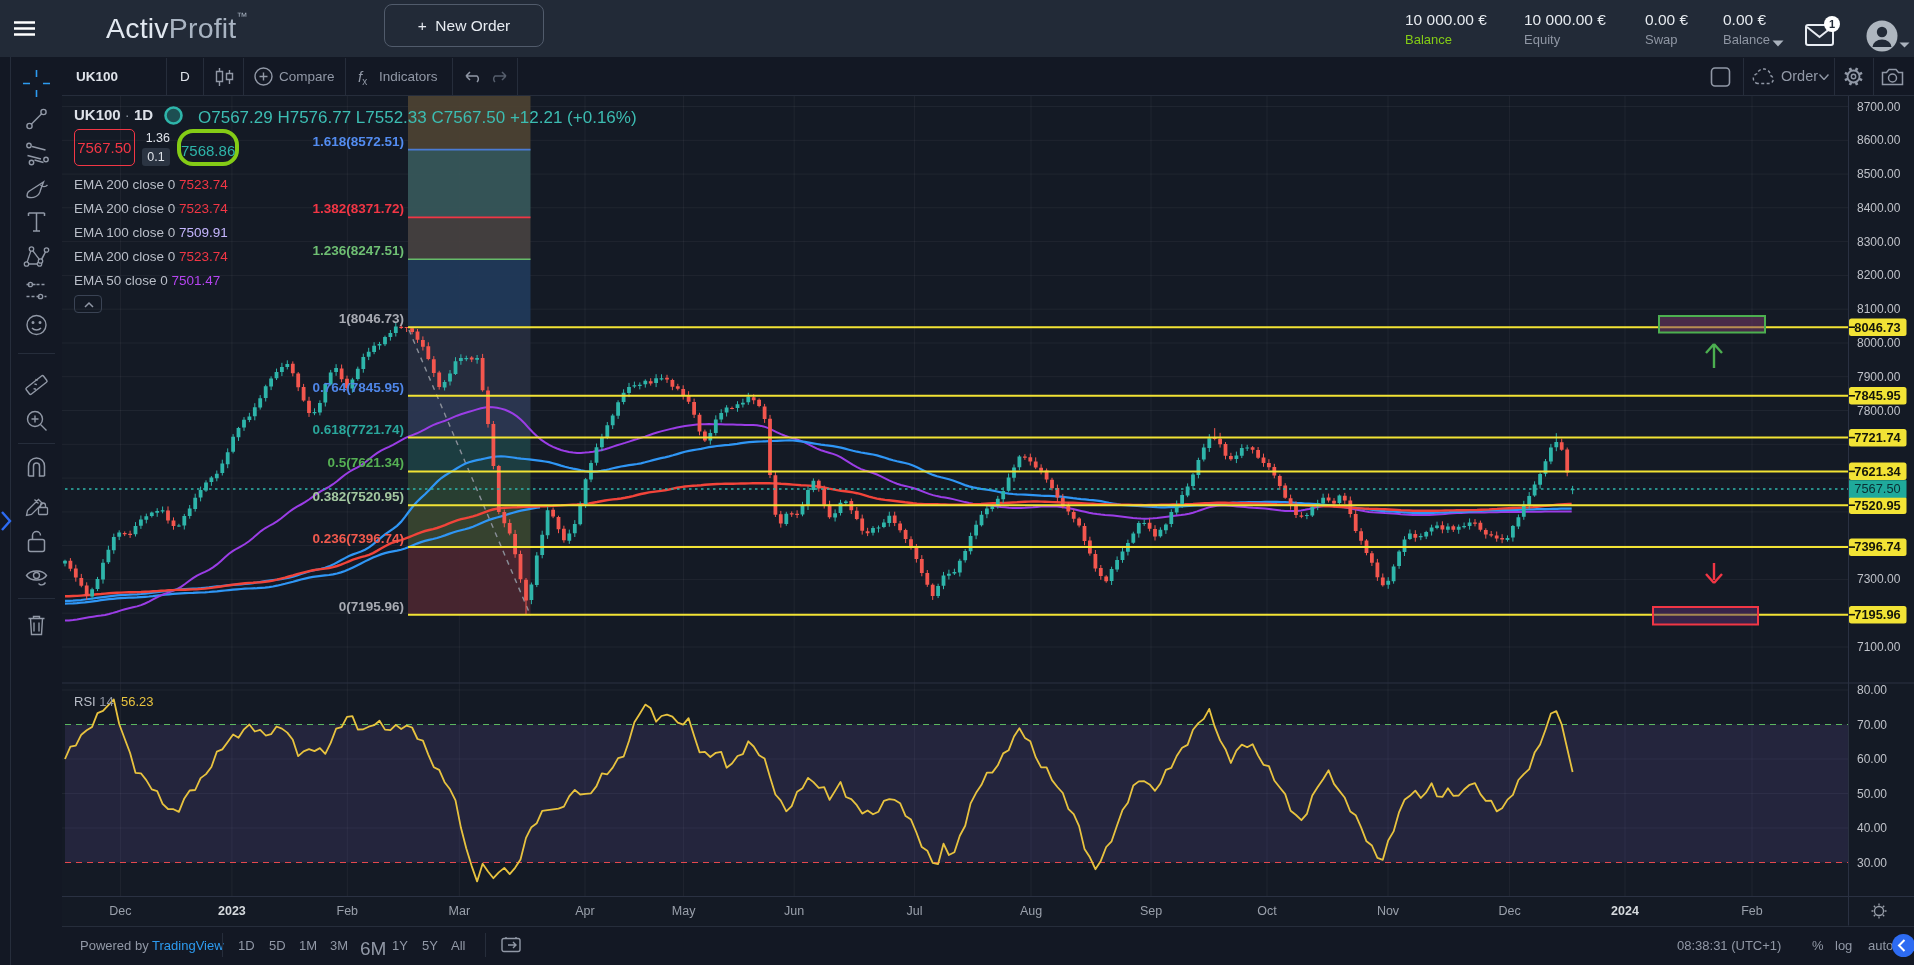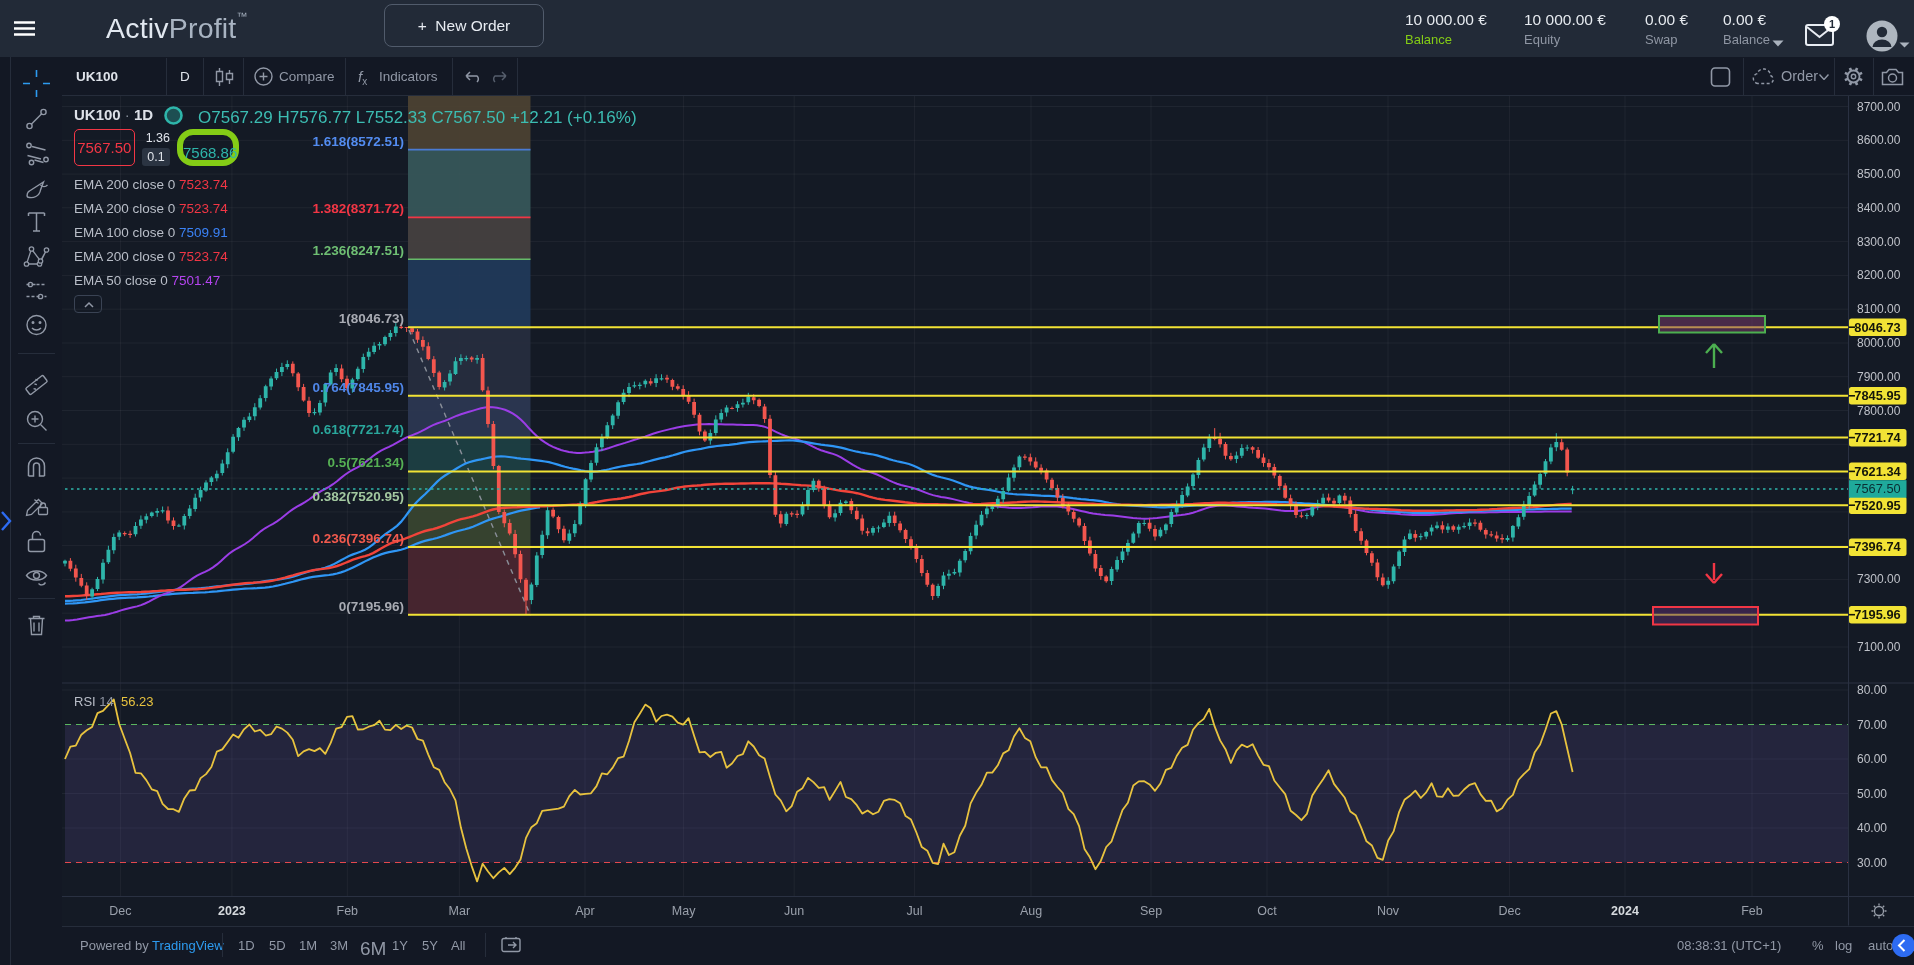--- a/index.html
+++ b/index.html
@@ -333,24 +333,24 @@
     <path d="M2 2l8 9-8 9" stroke="#2d6bf2" stroke-width="2.4" fill="none"></path>
   </svg>
 <div class="abs" style="left:74px;top:106px;font-size:15px;color:#dde1e8;font-weight:bold">UK100 <span style="color:#868d99;font-weight:normal">·</span> 1D</div>
 <svg class="abs" style="left:164px;top:106px" width="19" height="19">
     <circle cx="9.5" cy="9.5" r="8" fill="#1d4f52" stroke="#2eb5aa" stroke-width="2.6"></circle>
   </svg>
 <div class="abs" style="left:198px;top:108px;font-size:17px;color:#3cbdb2">O7567.29 H7576.77 L7552.33 C7567.50 +12.21 (+0.16%)</div>
 <div class="abs" style="left:73.5px;top:129px;width:61.5px;height:37px;border:1px solid #f23645;border-radius:5px;color:#f23645;font-size:15px;text-align:center;line-height:35px">7567.50</div>
 <div class="abs" style="left:142px;top:131px;width:28px;font-size:12.5px;color:#dfe3ea;text-align:right">1.36</div>
 <div class="abs" style="left:142px;top:148px;width:28px;height:18px;background:#2b3442;border-radius:3px;font-size:12.5px;color:#dfe3ea;text-align:center;line-height:18px">0.1</div>
-<div class="abs" style="left:177px;top:129px;width:62px;height:37px;border:6px solid #84cc16;border-radius:16px;color:#2eb5aa;font-size:15px;text-align:center;line-height:35px">7568.86</div>
+<div class="abs" style="left:177px;top:129px;width:62px;height:37px;border:4px solid #84cc16;border-radius:16px;color:#2eb5aa;font-size:15px;text-align:center;line-height:35px">7568.86</div>
 <div class="abs" style="left:74px;top:177px;font-size:13.5px;color:#b9bec8">EMA 200 close 0 <span style="color:#f23645">7523.74</span></div>
 <div class="abs" style="left:74px;top:201px;font-size:13.5px;color:#b9bec8">EMA 200 close 0 <span style="color:#f23645">7523.74</span></div>
-<div class="abs" style="left:74px;top:225px;font-size:13.5px;color:#b9bec8">EMA 100 close 0 <span style="color:#3b82f6">7509.91</span></div>
+<div class="abs" style="left:74px;top:225px;font-size:13.5px;color:#b9bec8">EMA 100 close 0 <span style="color:#c4b5fd">7509.91</span></div>
 <div class="abs" style="left:74px;top:249px;font-size:13.5px;color:#b9bec8">EMA 200 close 0 <span style="color:#f23645">7523.74</span></div>
 <div class="abs" style="left:74px;top:273px;font-size:13.5px;color:#b9bec8">EMA 50 close 0 <span style="color:#b544f0">7501.47</span></div>
 <div class="abs" style="left:74px;top:295px;width:28px;height:18px;border:1px solid #3a4354;border-radius:4px"><svg width="28" height="18">
       <path d="M10 11l4-4 4 4" stroke="#9198a6" stroke-width="1.5" fill="none"></path>
     </svg></div>
 <div class="abs" style="left:74px;top:694px;font-size:13px;color:#b9bec8">RSI <span style="color:#8f96a3">14</span>&nbsp; <span style="color:#e8c33f">56.23</span></div>
 <div class="abs" style="left:62px;top:926px;width:1852px;height:39px;background:#131824;border-top:1px solid #262d3b"></div>
 <div class="abs" style="left:80px;top:938px;font-size:13px;color:#9198a6">Powered by <span style="color:#2d9bf0">TradingView</span></div>
 <div class="abs" style="left:222px;top:933px;width:1px;height:24px;background:#262d3b"></div>
 <div class="abs" style="left:238px;top:938px;font-size:13px;color:#9198a6">1D</div>

